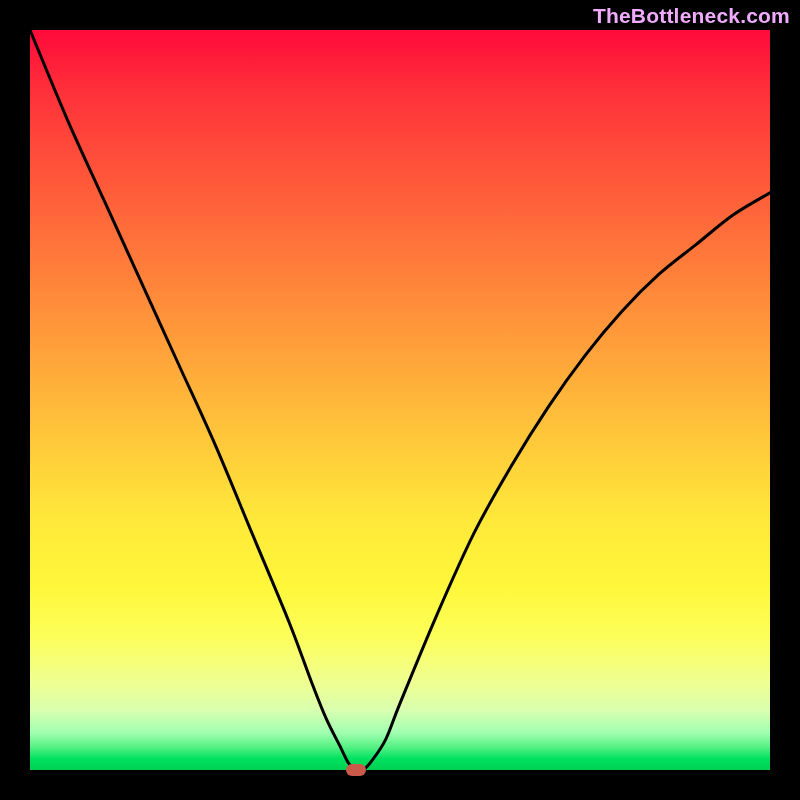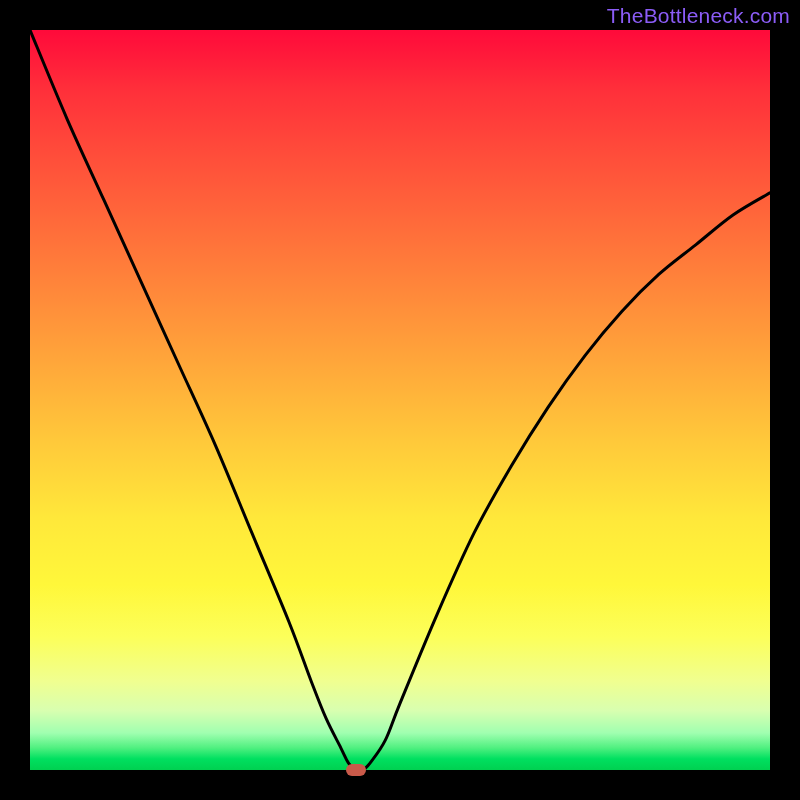--- a/index.html
+++ b/index.html
@@ -49,22 +49,22 @@
     border-radius: 6px;
     background: #c95a4a;
     transform: translate(-50%, -50%);
   }
   .attribution {
     position: absolute;
     top: 4px;
     right: 10px;
     font-family: Arial, Helvetica, sans-serif;
     font-size: 21px;
-    color: #8b5cf6;
-    font-weight: 400;
+    color: #f0abfc;
+    font-weight: 700;
     letter-spacing: 0.2px;
   }
 </style>
 </head>
 <body>
 
 <div class="frame">
   <div class="attribution">TheBottleneck.com</div>
   <div class="plot-area">
     <svg class="curve" viewBox="0 0 740 740" preserveAspectRatio="none">

